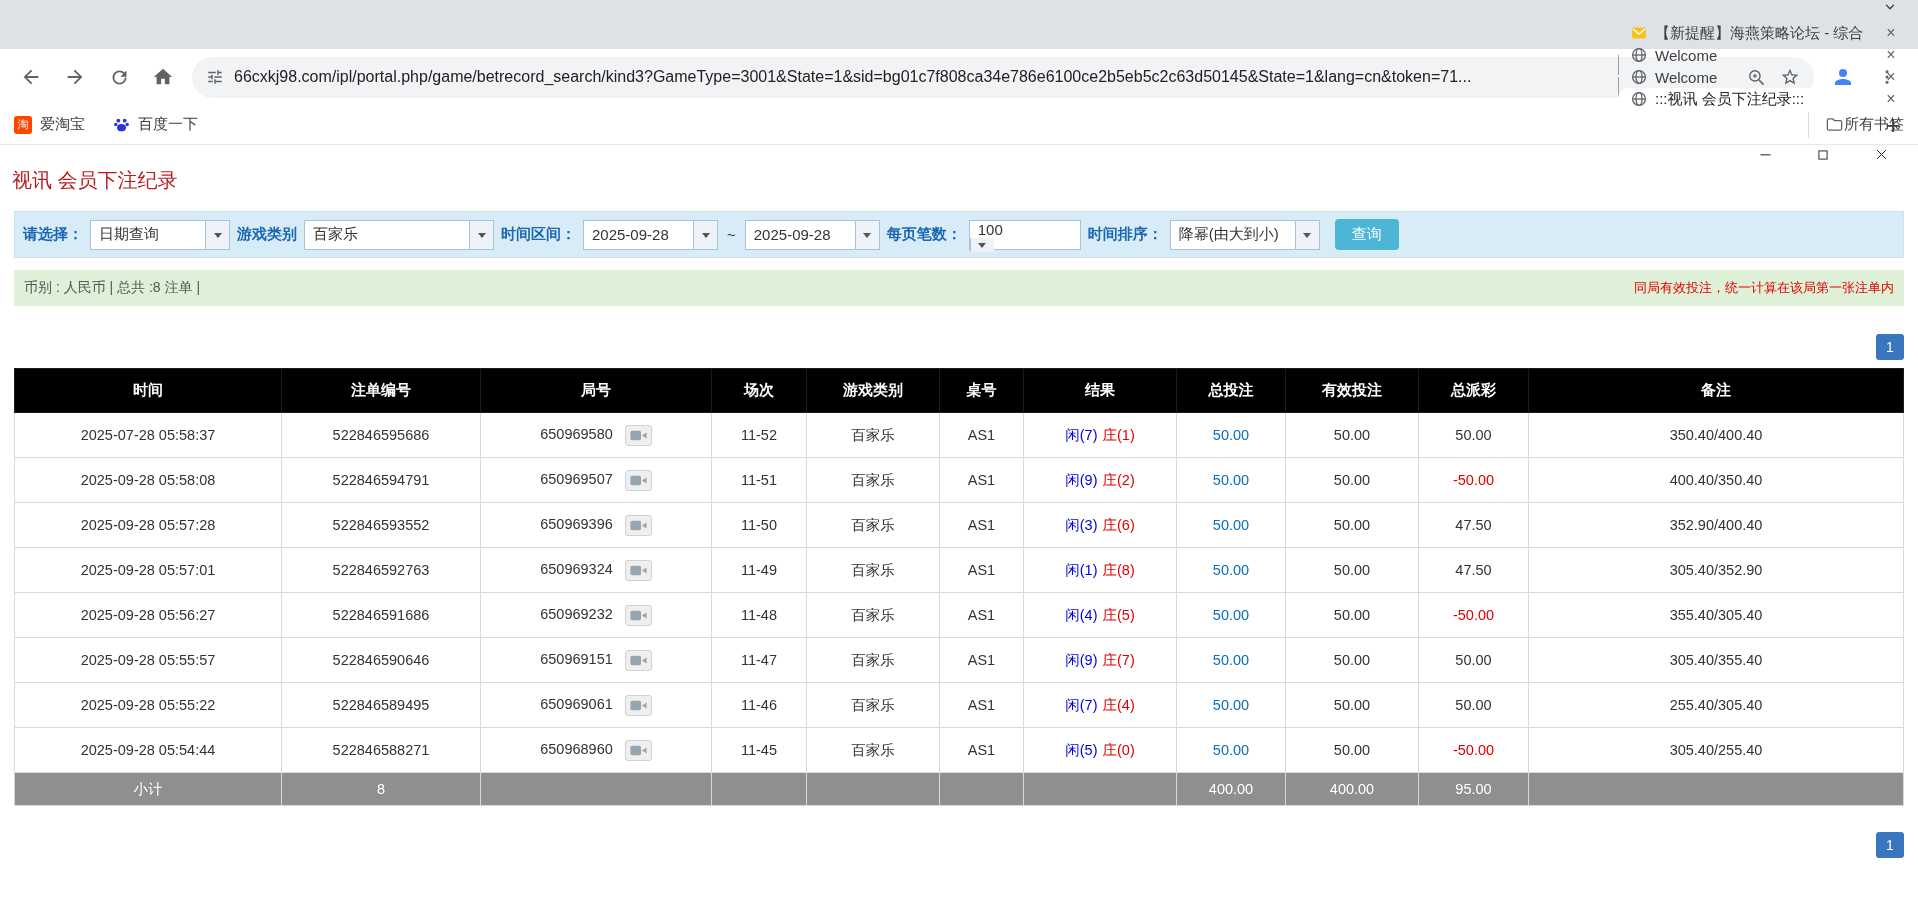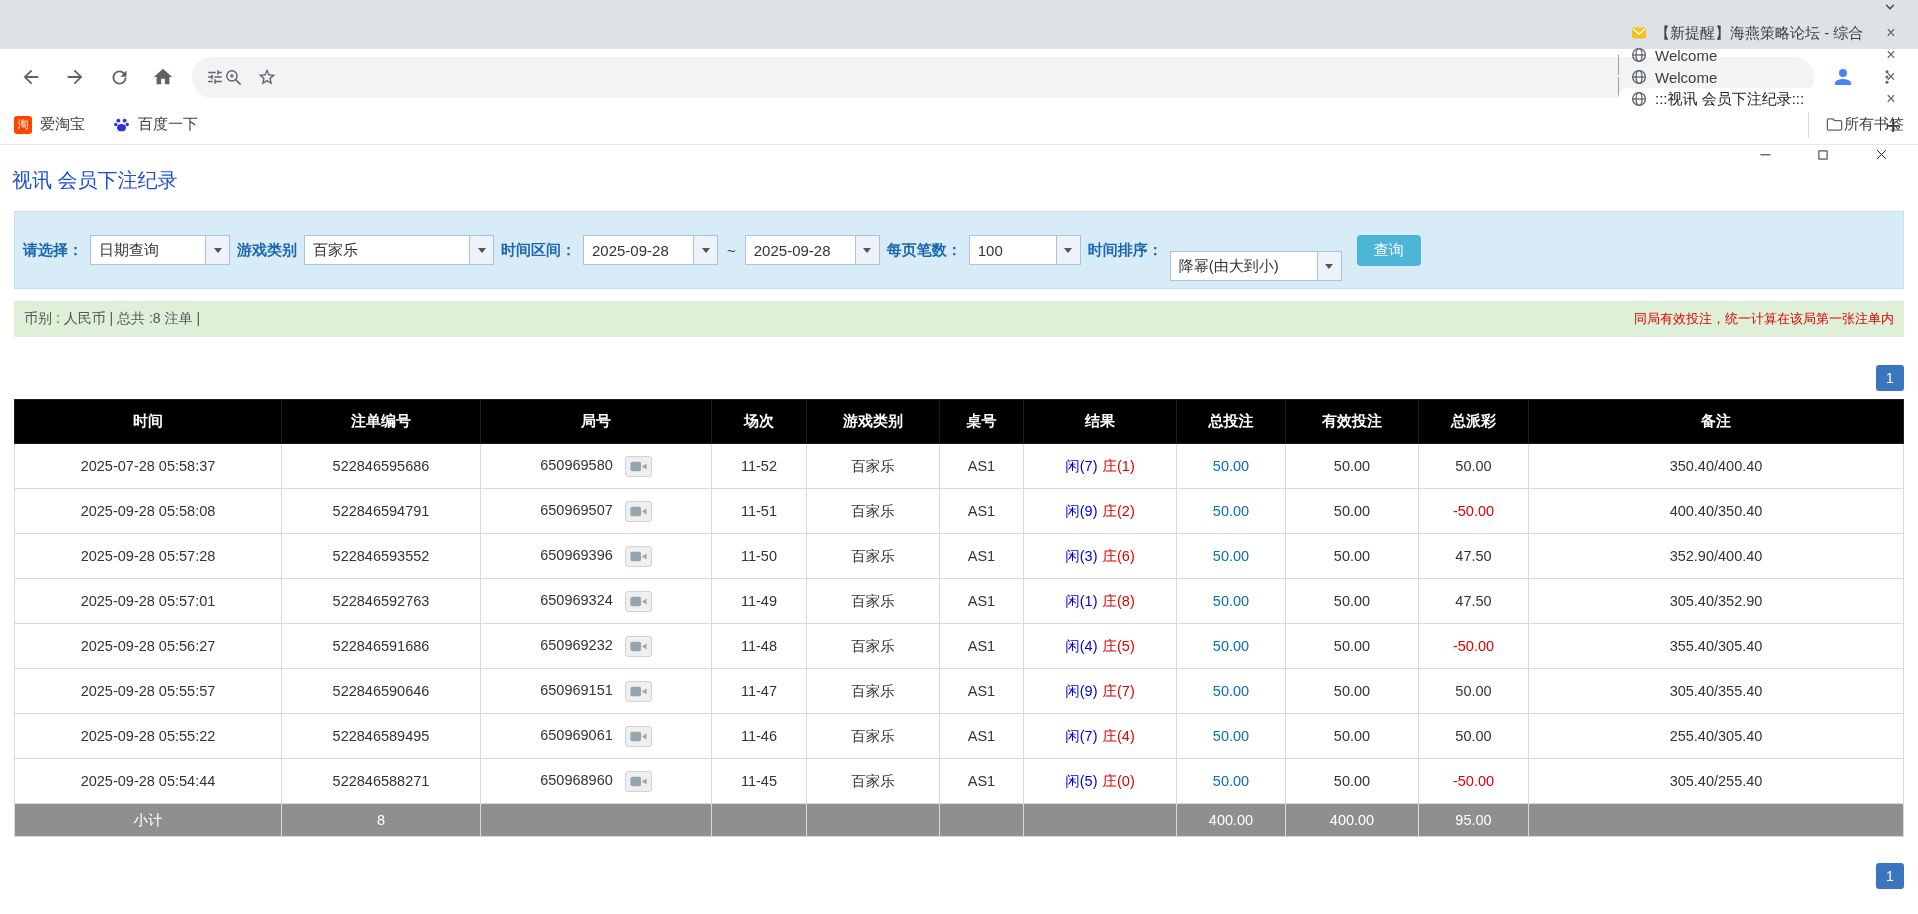--- a/index.html
+++ b/index.html
@@ -67,40 +67,40 @@
     width:18px; height:18px; background:#ff4400; border-radius:3px; color:#fff;
     font-size:11px; display:flex; align-items:center; justify-content:center;
   }
   .bm-right {
     margin-left:auto; display:flex; align-items:center; 
     border-left:1px solid #dadce0; padding-left:16px; height:26px;
   }
 
   
   .page { background:#fff; }
-  .page-title { font-size:20px; font-weight:400; color:#1d4ed8; margin:22px 0 17px 12px; }
+  .page-title { font-size:20px; font-weight:400; color:#b91c1c; margin:22px 0 17px 12px; }
 
   .filterbar {
     margin:0 14px; background:#d8ecf8; border:1px solid #c9e2f2;
     padding:7px 8px; display:flex; align-items:center; gap:7px; font-size:15px;
   }
   .flabel { color:#1a66b0; font-weight:bold; white-space:nowrap; }
   .tilde { color:#333; margin:0 2px; }
   .combo { display:inline-flex; align-items:stretch; border:1px solid #a9c3da; background:#fff; height:30px; }
   .combo input {
     border:0; outline:0; padding:0 8px; font-size:15px; font-family:inherit;
     background:transparent; color:#333; width:100%; min-width:0;
   }
   .combo .arrow-btn {
     width:24px; background:#eef3f9; border-left:1px solid #a9c3da;
     display:flex; align-items:center; justify-content:center; flex:0 0 auto;
   }
   .combo .arrow-btn::after { content:""; border:4px solid transparent; border-top:5px solid #555; margin-top:5px; }
   .w-query { width:140px; } .w-game { width:190px; } .w-date { width:135px; }
-  .w-size { width:112px; } .w-sort { width:172px;margin-top:32px; }
+  .w-size { width:112px;flex-direction:column; } .w-sort { width:150px; }
   .search-btn {
     height:31px; padding:0 17px; margin-left:8px; background:#4db6d6; color:#fff;
     border:none; border-radius:4px; font-size:15px; font-family:inherit; cursor:pointer;
   }
 
   .greenbar {
     margin:12px 14px 0; background:#dff0d8; padding:9px 10px;
     display:flex; justify-content:space-between; align-items:center; font-size:14px;
   }
   .greenbar .info { color:#555; }
@@ -236,20 +236,21 @@
     <div class="nav-btn">
       <svg width="22" height="22" viewBox="0 0 24 24">
           <path d="M10 20v-6h4v6h5v-8h3L12 3 2 12h3v8z" fill="#5f6368"></path>
         </svg>
     </div>
 
     <div class="urlbar">
       <svg width="18" height="18" viewBox="0 0 24 24">
           <path d="M3 17v2h6v-2H3zM3 5v2h10V5H3zm10 16v-2h8v-2h-8v-2h-2v6h2zM7 9v2H3v2h4v2h2V9H7zm14 4v-2H11v2h10zm-6-4h2V7h4V5h-4V3h-2v6z" fill="#5f6368"></path>
         </svg>
+      <span class="url-text">66cxkj98.com/ipl/portal.php/game/betrecord_search/kind3?GameType=3001&amp;State=1&amp;sid=bg01c7f808ca34e786e6100ce2b5eb5c2c63d50145&amp;State=1&amp;lang=cn&amp;token=71...</span>
       <span class="tail">
         <svg width="19" height="19" viewBox="0 0 24 24">
             <circle cx="10" cy="10" r="6.5" fill="none" stroke="#5f6368" stroke-width="1.8"></circle>
             <path d="M15 15l6 6" stroke="#5f6368" stroke-width="1.8"></path>
             <path d="M7.5 10h5M10 7.5v5" stroke="#5f6368" stroke-width="1.5"></path>
           </svg>
         <svg width="20" height="20" viewBox="0 0 24 24">
             <path d="M22 9.24l-7.19-.62L12 2 9.19 8.63 2 9.24l5.46 4.73L5.82 21 12 17.27 18.18 21l-1.63-7.03L22 9.24zM12 15.4l-3.76 2.27 1-4.28-3.32-2.88 4.38-.38L12 6.1l1.71 4.04 4.38.38-3.32 2.88 1 4.28L12 15.4z" fill="#5f6368"></path>
           </svg>
       </span>

